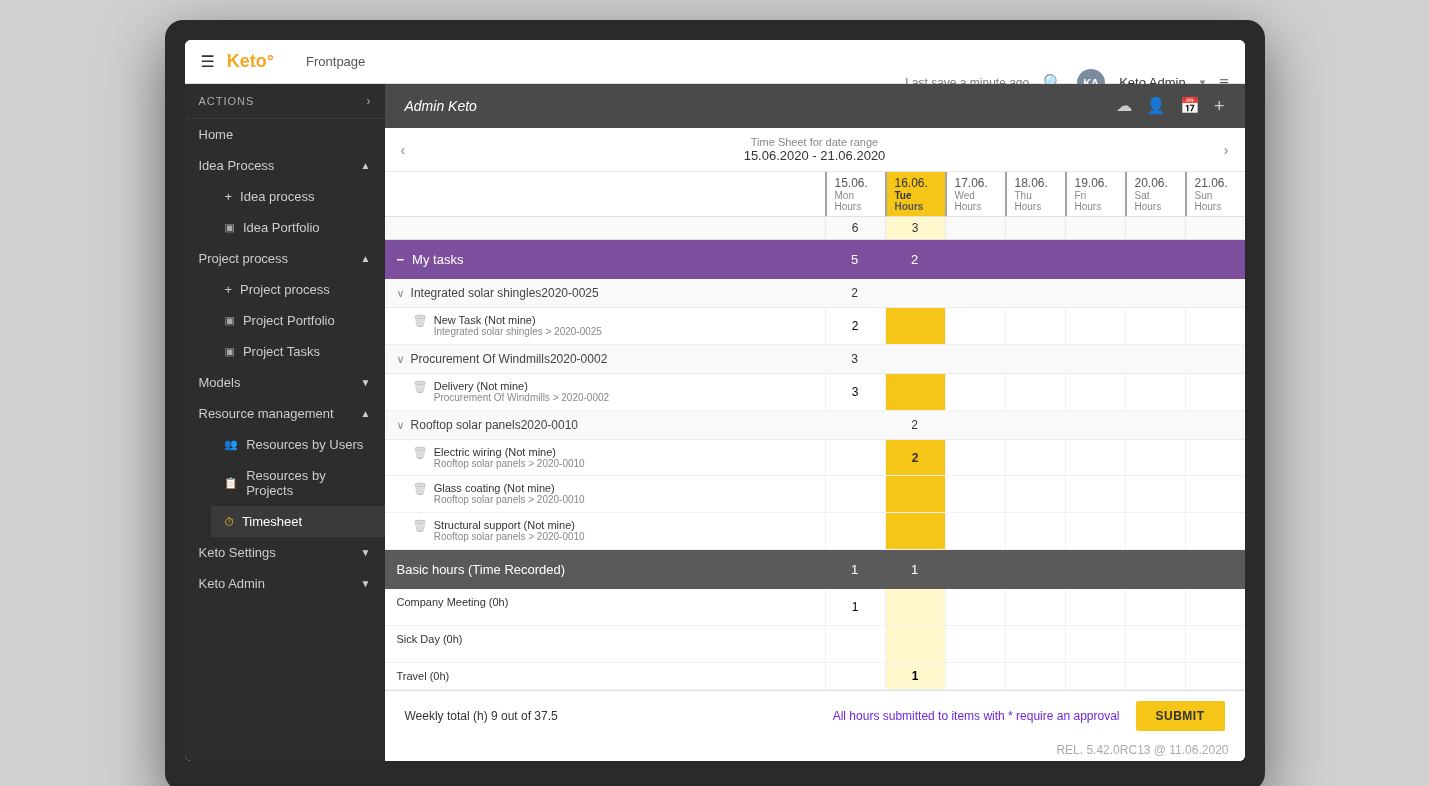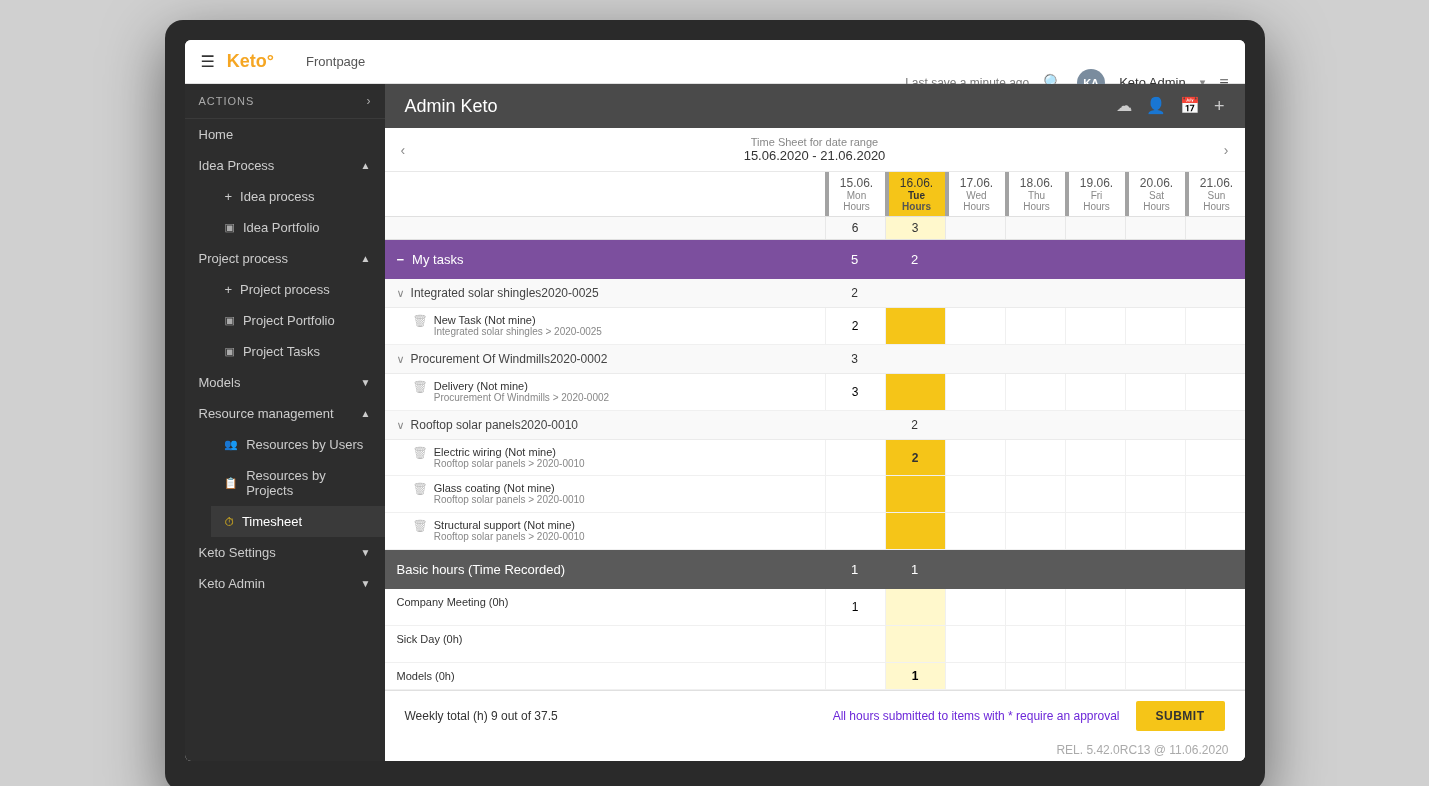--- a/index.html
+++ b/index.html
@@ -119,21 +119,21 @@
     }
     .content-header {
       background: #4a4a4a;
       color: #fff;
       padding: 10px 20px;
       display: flex;
       align-items: center;
       justify-content: space-between;
       height: 44px;
     }
-    .content-title { font-size: 18px; font-weight: 500; }
+    .content-title { font-size: 14px; font-weight: 500; font-style: italic; }
     .content-header-icons { display: flex; gap: 14px; }
     .header-icon { color: #ccc; font-size: 16px; cursor: pointer; }
     .ts-nav-row {
       display: flex;
       align-items: center;
       padding: 8px 16px;
       background: #fff;
       border-bottom: 1px solid #e8e8e8;
     }
     .ts-arrow { cursor: pointer; color: #888; font-size: 14px; }
@@ -143,23 +143,23 @@
       background: #fff;
       border-bottom: 1px solid #e0e0e0;
       font-size: 11px;
     }
     .ts-grid {
       display: grid;
       grid-template-columns: 1fr 60px 60px 60px 60px 60px 60px 60px;
     }
     .ts-col-header {
       padding: 4px 8px;
-      text-align: center;
+      text-align: left;
       color: #555;
-      border-left: 4px solid #a3a3a3;
+      border-left: 2px solid #a3a3a3;
     }
     .ts-col-header:first-child { border-left: none; text-align: left; }
     .ts-col-header.today {
       background: #f5c518;
       color: #333;
       font-weight: bold;
     }
     .ts-col-date { font-size: 12px; font-weight: 500; }
     .ts-col-day { font-size: 10px; color: #888; }
     .ts-col-day.today { color: #333; }
@@ -692,21 +692,21 @@
               <input class="ts-input" style="background: rgb(255, 248, 204);" type="text" value="">
             </div>
           <div class="ts-basic-cell"></div>
           <div class="ts-basic-cell"></div>
           <div class="ts-basic-cell"></div>
           <div class="ts-basic-cell"></div>
           <div class="ts-basic-cell"></div>
         </div>
 
         <div class="ts-basic-row ts-grid">
-          <div class="ts-basic-label">Models (0h)</div>
+          <div class="ts-basic-label">Travel (0h)</div>
           <div class="ts-basic-cell"></div>
           <div class="ts-basic-cell today-cell" style="background:#fff8cc;font-weight:bold;">1</div>
           <div class="ts-basic-cell"></div>
           <div class="ts-basic-cell"></div>
           <div class="ts-basic-cell"></div>
           <div class="ts-basic-cell"></div>
           <div class="ts-basic-cell"></div>
         </div>
 
         <div style="flex:1;background:#f5f5f5;"></div>

